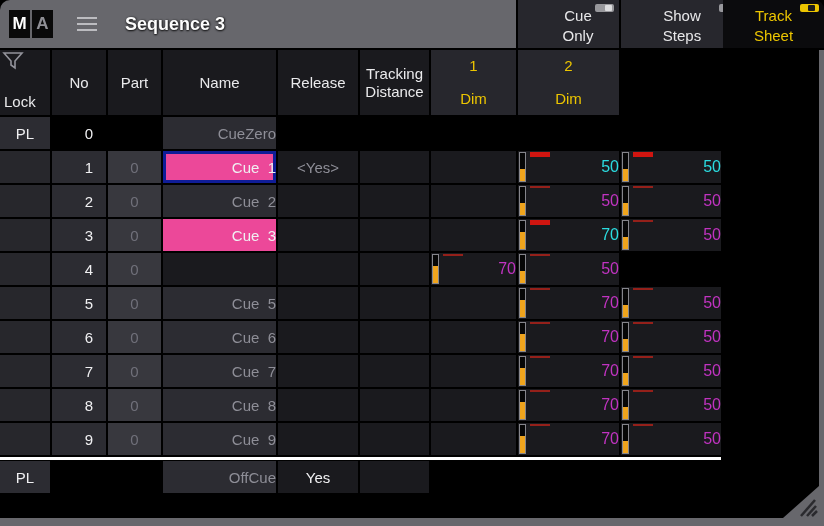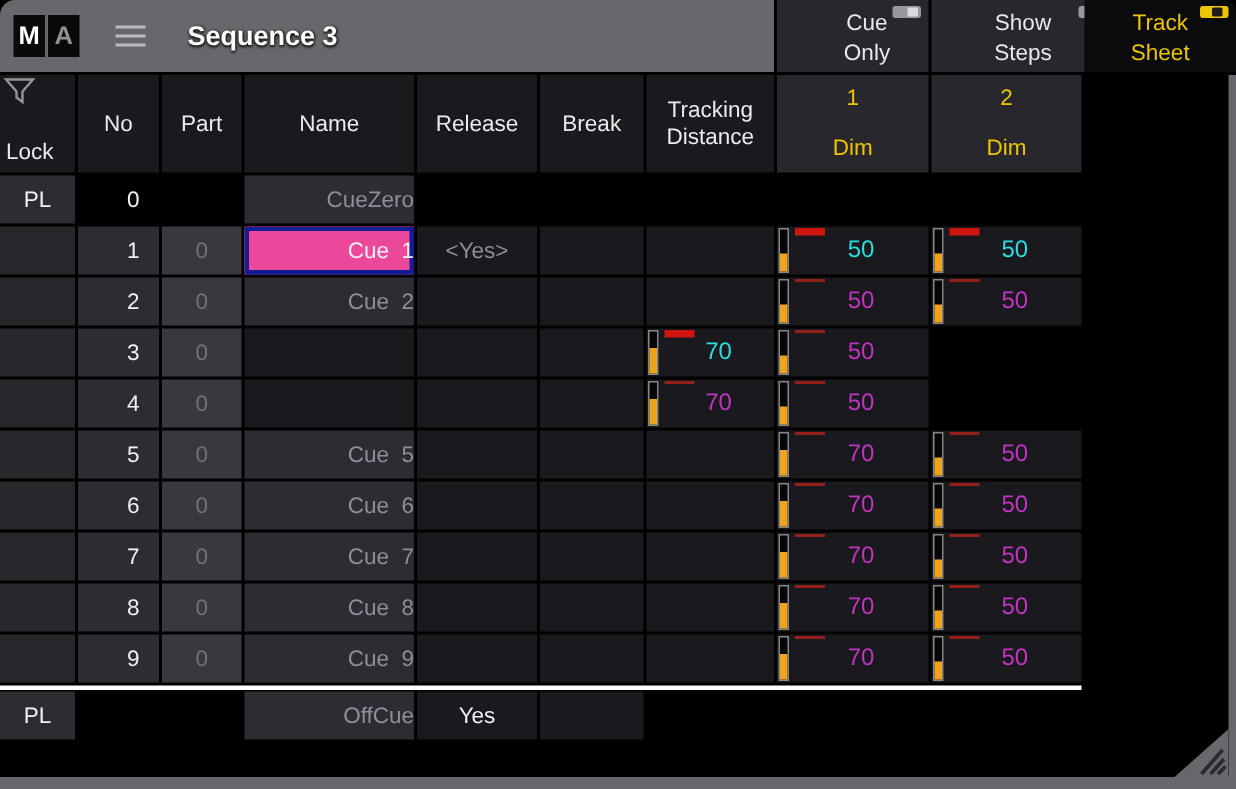--- a/index.html
+++ b/index.html
@@ -41,21 +41,21 @@
   .bg-active{background:#ec4899;}
   .t-white{color:#f0f0f2;}
   .t-dim{color:#8e8e97;}
   .t-faint{color:#70707a;}
   .al-r{justify-content:flex-end;padding-right:13px;}
   .al-c{justify-content:center;}
   .al-l{justify-content:flex-end;padding-left:4px;}
   .namecell span{white-space:pre;}
   .focused{box-shadow:inset 0 0 0 3px #101d97;}
 
-  .vcell{justify-content:center;padding-left:11px;}
+  .vcell{justify-content:flex-end;padding-left:11px;}
   .vtext{font-size:16px;}
   .fader{position:absolute;left:1px;top:1px;bottom:1px;width:7px;background:#060606;border:1px solid #85858b;box-sizing:border-box;}
   .fill{position:absolute;left:0;right:0;bottom:0;background:#efa41d;}
   .redbar{position:absolute;left:12px;top:1px;width:20px;}
   .redbar.thick{height:5px;background:#d01510;}
   .redbar.thin{height:2px;background:#94201a;}
 
   .sep{height:3px;background:#ffffff;width:721px;margin-bottom:1px;}
 
   
@@ -103,21 +103,20 @@
       <div class="cell hcell lockh">
         <svg width="22" height="18" viewBox="0 0 22 18">
           <path d="M2 1 L20 1 L13 9 L13 16 L9 13 L9 9 Z" fill="none" stroke="#93939b" stroke-width="1.6"></path>
         </svg>
         <span class="hlabel">Lock</span>
       </div>
       <div class="cell hcell">No</div>
       <div class="cell hcell">Part</div>
       <div class="cell hcell">Name</div>
       <div class="cell hcell">Release</div>
-      <div class="cell hcell">Break</div>
       <div class="cell hcell">Tracking Distance</div>
       <div class="cell hcell trackh">
         <span>1</span>
         <span>Dim</span>
       </div>
       <div class="cell hcell trackh">
         <span>2</span>
         <span>Dim</span>
       </div>
     </div>
@@ -200,20 +199,23 @@
           </div>
         </div>
         <div class="row">
           <div class="cell bg-lock"></div>
           <div class="cell bg-mid t-white al-r">
             <span>3</span>
           </div>
           <div class="cell bg-part t-faint al-c">
             <span>0</span>
           </div>
+          <div class="cell bg-active t-white al-l namecell">
+            <span>Cue  3</span>
+          </div>
           <div class="cell bg-dark t-dim al-c"></div>
           <div class="cell bg-dark"></div>
           <div class="cell bg-dark"></div>
           <div class="cell bg-dark vcell">
             <div class="fader">
               <div class="fill" style="height: 62%;"></div>
             </div>
             <div class="redbar thick"></div>
             <span class="vtext" style="color: rgb(43, 220, 224);">70</span>
           </div>

